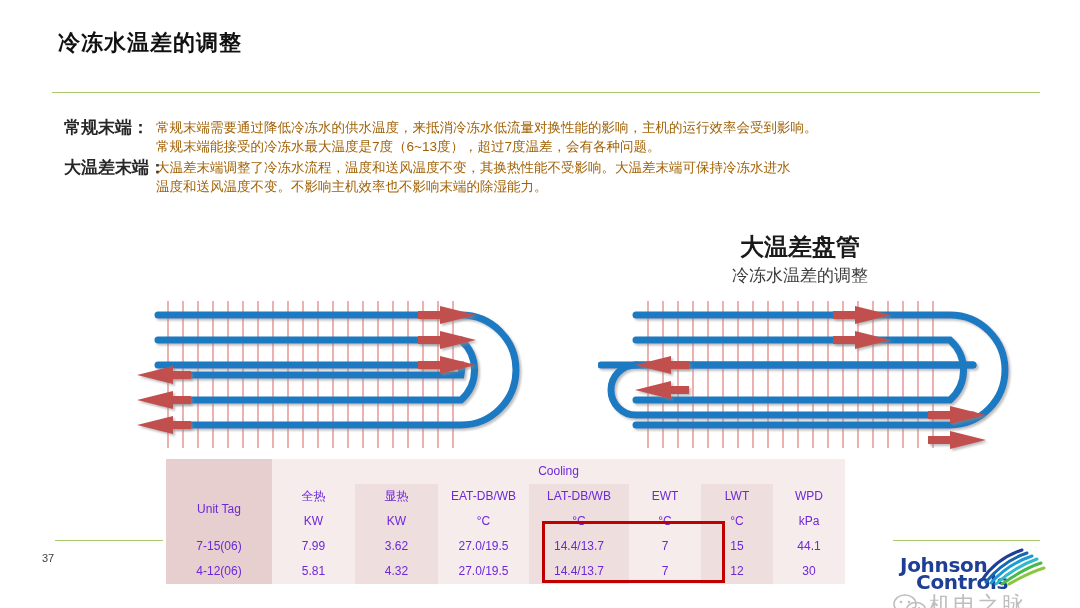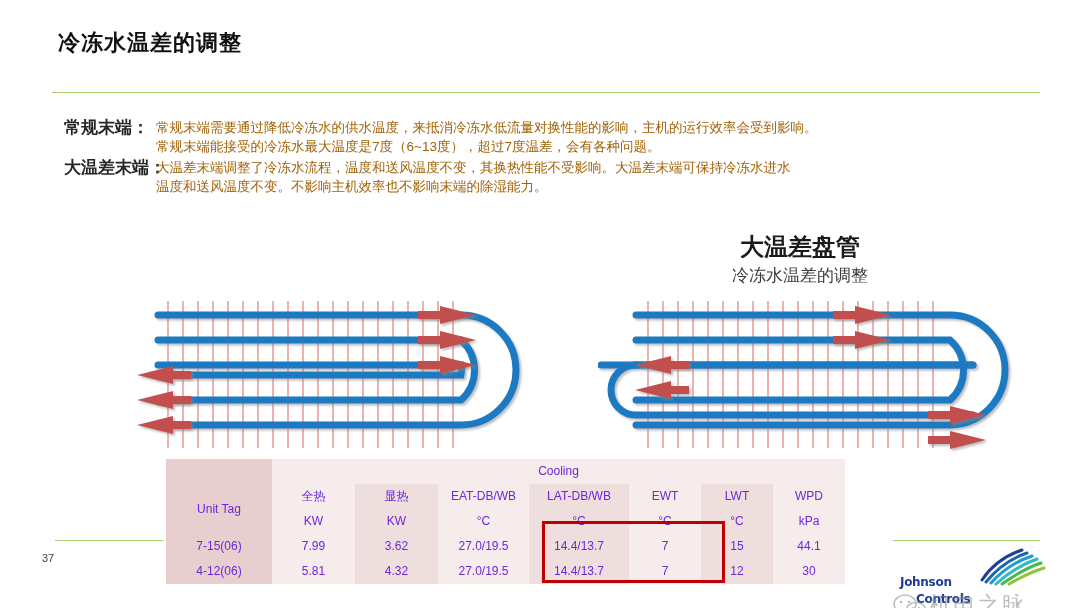--- a/index.html
+++ b/index.html
@@ -175,26 +175,26 @@
   .jc-logo {
     position: absolute;
     left: 900px;
     top: 546px;
     width: 150px;
     height: 58px;
   }
   .jc-text {
     position: absolute;
     left: 0;
-    top: 28px;
+    top: 11px;
     font-family: "DejaVu Sans", "Liberation Sans", sans-serif;
     font-weight: 700;
     color: #1f3f96;
     line-height: 17px;
-    font-size: 12px;
+    font-size: 20px;
     letter-spacing: -0.3px;
   }
   .jc-text .l2 { padding-left: 16px; }
   .jc-swoosh { position: absolute; left: 78px; top: 0px; }
 
   
   .watermark {
     position: absolute;
     left: 893px;
     top: 540px;

